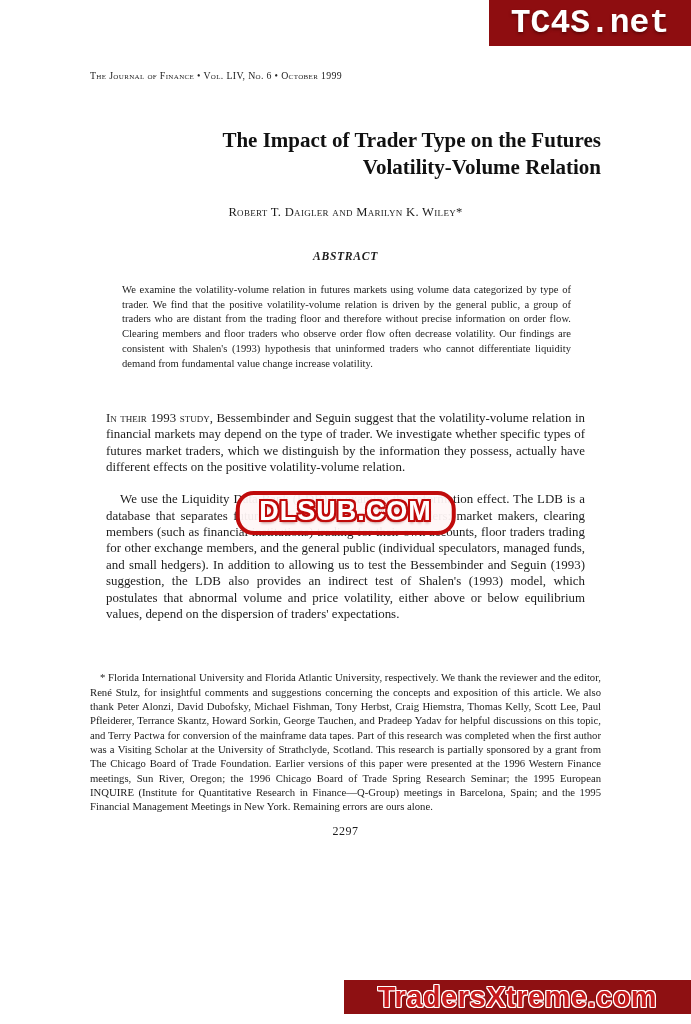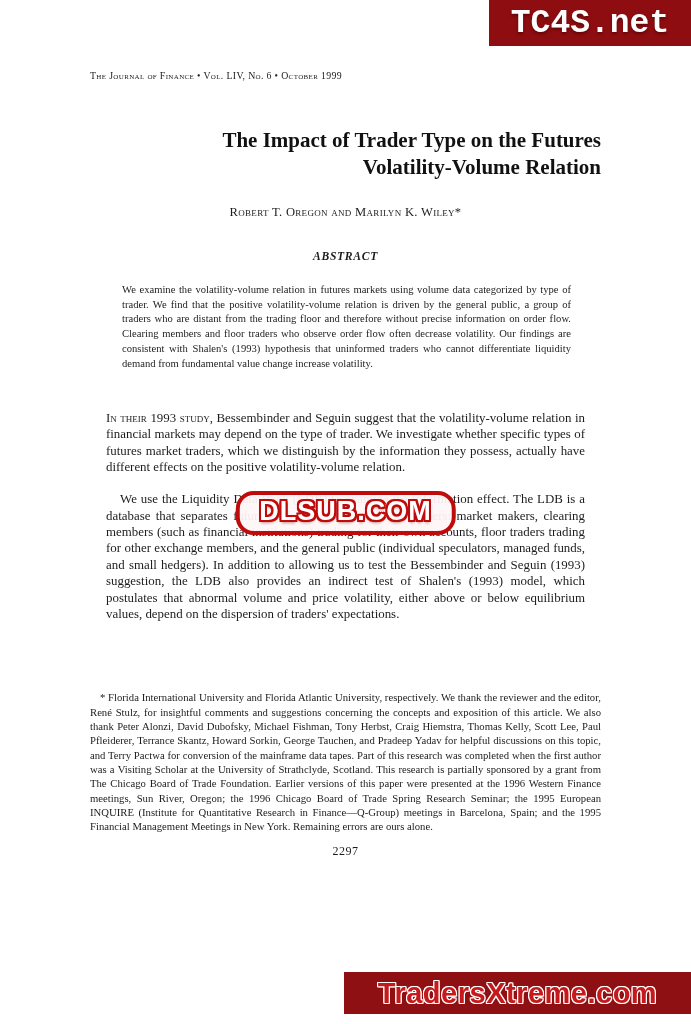--- a/index.html
+++ b/index.html
@@ -22,21 +22,21 @@
     margin-top:30px;text-align:center;font-size:11.6px;font-weight:bold;letter-spacing:0.7px;font-style:italic;
   }
   .abstract-text{
     margin:20px 30px 0 32px;font-size:10.6px;line-height:1.4;text-align:justify;
   }
   .body-block{margin-top:38px;font-size:12.9px;line-height:1.27;text-align:justify;}
   .para{margin:16px;}
   .para2{text-indent:14px;}
   .lead-caps{font-variant:small-caps;}
   .footnote{
-    margin-top:68px;font-size:10.7px;line-height:1.34;text-align:justify;text-indent:10px;
+    margin-top:48px;font-size:10.7px;line-height:1.34;text-align:justify;text-indent:10px;
   }
   .page-number{margin-top:7px;text-align:center;font-size:12px;letter-spacing:0.5px;}
 
   
   .wm-top{
     position:absolute;top:0;right:0;width:202px;height:46px;background:#8e0d10;
     display:flex;align-items:center;justify-content:center;
     font-family:Liberation Mono, monospace;font-weight:bold;font-size:33px;color:#ffffff;
     text-shadow:0 2px 3px rgba(60,0,0,0.55);
   }
@@ -45,21 +45,21 @@
     background:rgba(255,246,246,0.94);border:4px solid #c00b0b;border-radius:18px;
     padding:1px 20px 4px;white-space:nowrap;
     font-family:"Liberation Sans",sans-serif;font-weight:bold;font-size:27px;letter-spacing:1px;
     color:#ffffff;
     text-shadow:
       -2px 0 #c00b0b, 2px 0 #c00b0b, 0 -2px #c00b0b, 0 2px #c00b0b,
       -2px -2px #c00b0b, 2px 2px #c00b0b, -2px 2px #c00b0b, 2px -2px #c00b0b,
       0 3px 3px rgba(120,0,0,0.45);
   }
   .wm-bottom{
-    position:absolute;right:0;bottom:10px;width:347px;height:42px;background:#8e1012;
+    position:absolute;right:0;bottom:10px;width:347px;height:34px;background:#8e1012;
     display:flex;align-items:center;justify-content:center;
     font-family:"Liberation Sans",sans-serif;font-weight:bold;font-size:29px;letter-spacing:0.5px;
     color:#c6191b;
     text-shadow:
       -1px 0 #ffffff, 1px 0 #ffffff, 0 -1px #ffffff, 0 1px #ffffff,
       -1px -1px #ffffff, 1px 1px #ffffff, -1px 1px #ffffff, 1px -1px #ffffff;
   }
 </style>
 </head>
 <body>
@@ -68,21 +68,21 @@
 
   <div class="content">
 
     <div class="journal-line">The Journal of Finance • Vol. LIV, No. 6 • October 1999</div>
 
     <h1 class="title">
       <span>The Impact of Trader Type on the Futures</span><br>
       <span>Volatility-Volume Relation</span>
     </h1>
 
-    <div class="authors">Robert T. Oregon and Marilyn K. Wiley*</div>
+    <div class="authors">Robert T. Daigler and Marilyn K. Wiley*</div>
 
     <div class="abstract-heading">ABSTRACT</div>
 
     <p class="abstract-text">We examine the volatility-volume relation in futures markets using volume data categorized by type of trader. We find that the positive volatility-volume relation is driven by the general public, a group of traders who are distant from the trading floor and therefore without precise information on order flow. Clearing members and floor traders who observe order flow often decrease volatility. Our findings are consistent with Shalen's (1993) hypothesis that uninformed traders who cannot differentiate liquidity demand from fundamental value change increase volatility.</p>
 
     <div class="body-block">
       <p class="para">
         <span class="lead-caps">In their 1993 study,</span><span> Bessembinder and Seguin suggest that the volatility-volume relation in financial markets may depend on the type of trader. We investigate whether specific types of futures market traders, which we distinguish by the information they possess, actually have different effects on the positive volatility-volume relation.</span>
       </p>
       <p class="para para2">We use the Liquidity Data Bank (LDB) to examine the information effect. The LDB is a database that separates futures volume by four types of traders: market makers, clearing members (such as financial institutions) trading for their own accounts, floor traders trading for other exchange members, and the general public (individual speculators, managed funds, and small hedgers). In addition to allowing us to test the Bessembinder and Seguin (1993) suggestion, the LDB also provides an indirect test of Shalen's (1993) model, which postulates that abnormal volume and price volatility, either above or below equilibrium values, depend on the dispersion of traders' expectations.</p>

